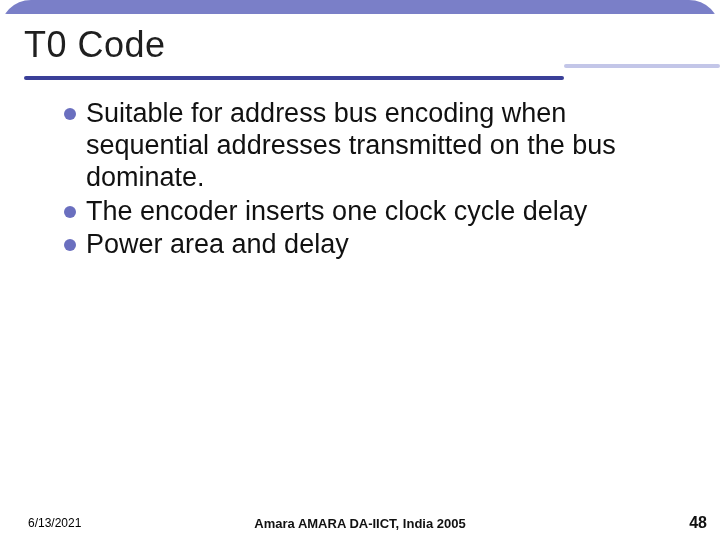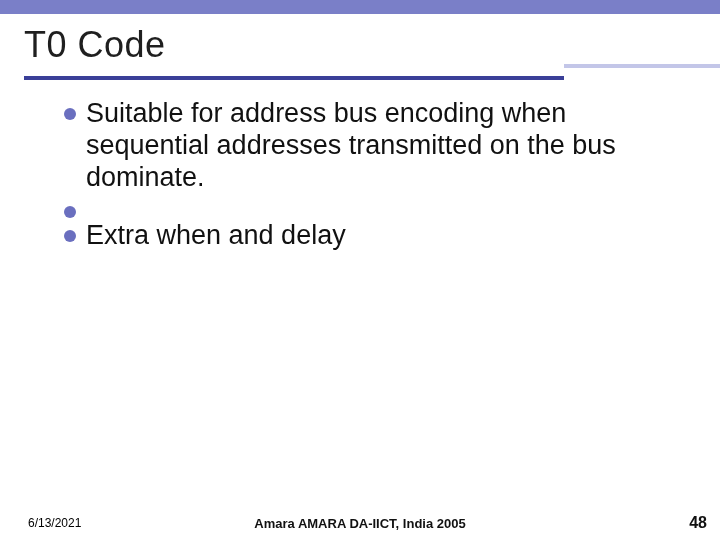--- a/index.html
+++ b/index.html
@@ -1,15 +1,15 @@
 <!DOCTYPE html>
 <html><head>
 <meta charset="utf-8">
 <style>
-  * { margin: 0; padding: 0; box-sizing: border-box; }
+  * { margin: 0; padding: 0; box-sizing: border-box; border-radius: 31px; }
   html, body { width: 720px; height: 540px; font-family: Arial, Helvetica, sans-serif; background: #fff; overflow: hidden; }
   .slide { width: 720px; height: 540px; position: relative; background: #fff; }
   .topbar { width: 100%; height: 14px; background: #7a7fc8; }
   .title-area { padding: 10px 0 0 24px; }
   .title { font-size: 36px; color: #1f1f1f; font-weight: 400; letter-spacing: 0.5px; }
   .rule-wrap { margin-top: 10px; }
   .rule-dark { height: 4px; background: #3a3f98; width: 540px; margin-left: 24px; }
   .rule-light { height: 4px; background: #c3c6e8; width: 156px; position: absolute; left: 564px; top: 64px; }
   .body { padding: 18px 52px 0 64px; }
   .bullet-item { display: flex; align-items: flex-start; margin-bottom: 2px; }
@@ -35,24 +35,25 @@
     <div class="rule-light"></div>
   </div>
 
   <div class="body">
     <div class="bullet-item">
       <span class="dot"></span>
       <span class="bullet-text">Suitable for address bus encoding when sequential addresses transmitted on the bus dominate.</span>
     </div>
     <div class="bullet-item">
       <span class="dot"></span>
+      <span class="bullet-text">The encoder inserts one clock cycle delay</span>
     </div>
     <div class="bullet-item">
       <span class="dot"></span>
-      <span class="bullet-text">Extra when and delay</span>
+      <span class="bullet-text">Power area and delay</span>
     </div>
   </div>
 
   <div class="footer">
     <span class="footer-date">6/13/2021</span>
     <span class="footer-center">Amara AMARA DA-IICT, India 2005</span>
     <span class="footer-page">48</span>
   </div>
 </div>
 

